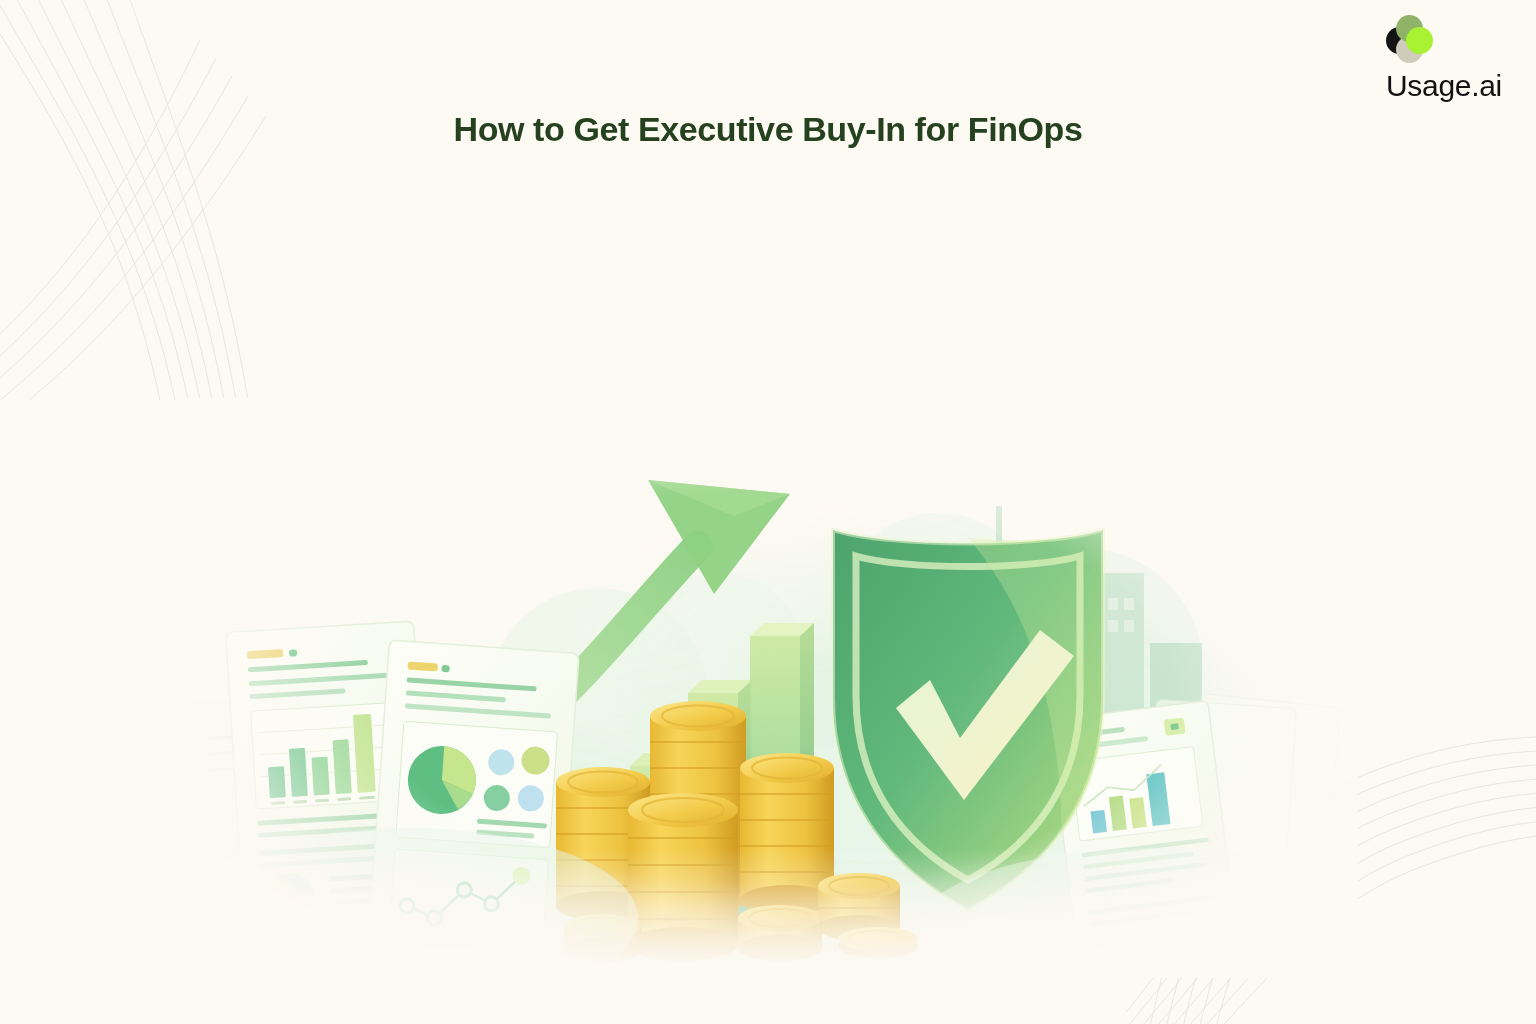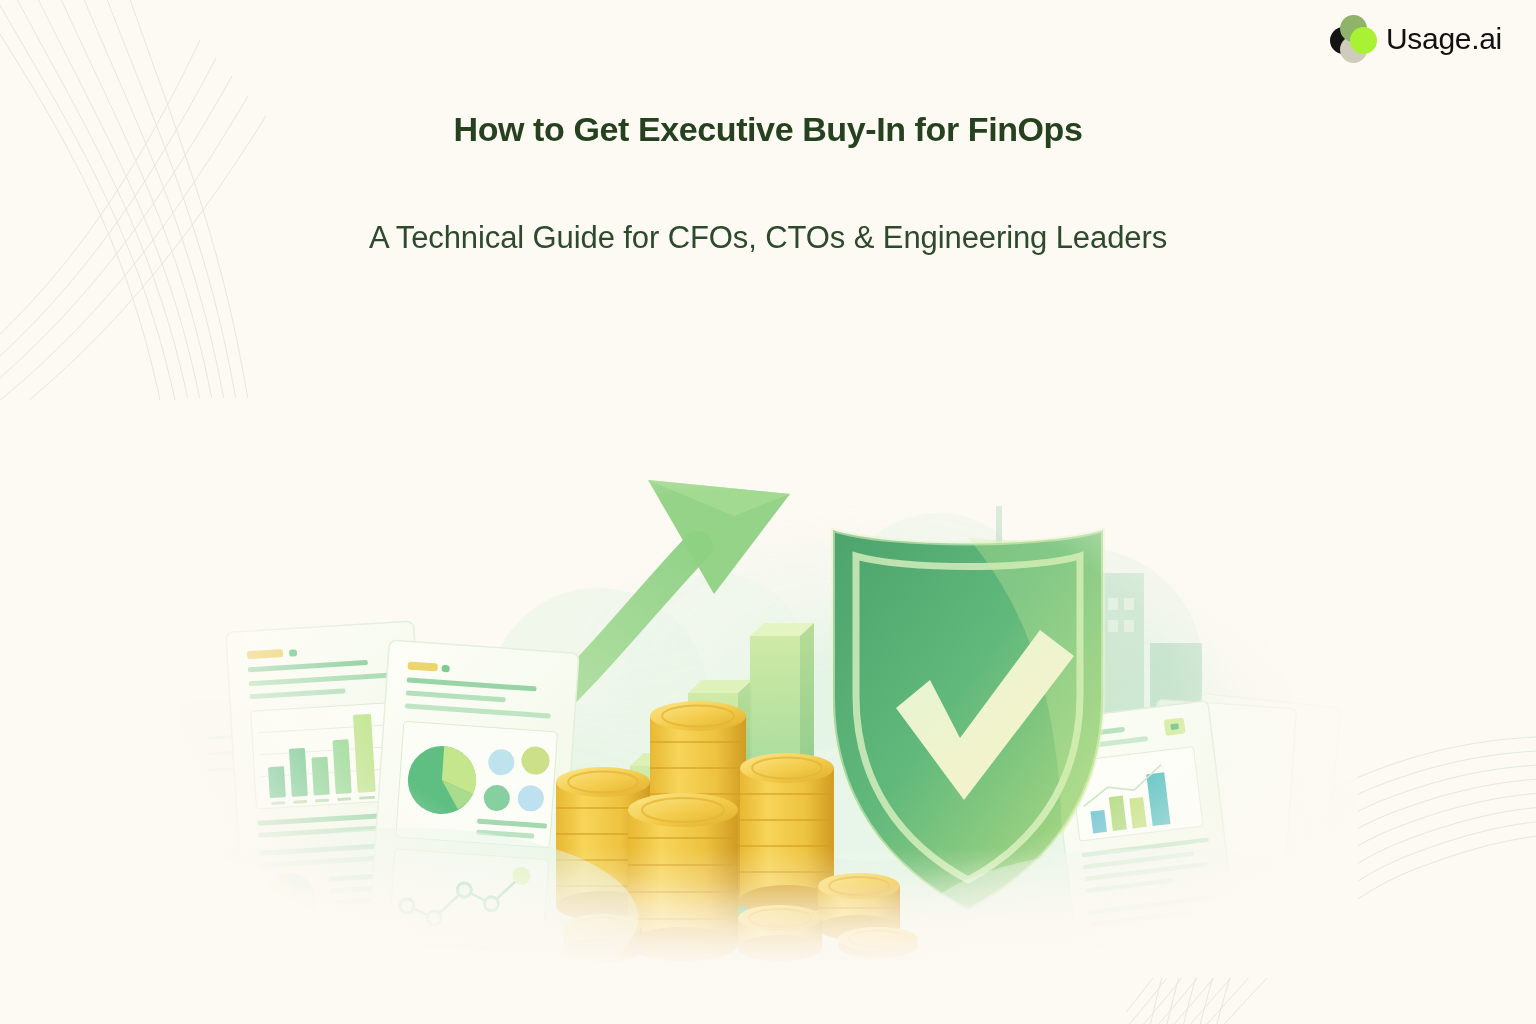--- a/index.html
+++ b/index.html
@@ -17,21 +17,21 @@
   }
 
   
   .corner-lines { position:absolute; pointer-events:none; }
   .corner-lines.tl { top:-20px; left:-30px; width:340px; height:420px; }
   .corner-lines.br { bottom:-10px; right:-10px; width:420px; height:300px; }
 
   
   .logo {
     position:absolute; top:15px; right:34px;
-    display:flex; align-items:center; gap:9px;
+    display:flex; align-items:flex-start; gap:9px;flex-direction:column;
   }
   .logo-mark { position:relative; width:47px; height:47px; flex:0 0 auto; }
   .logo-mark span {
     position:absolute; width:27px; height:27px; border-radius:50%;
     mix-blend-mode:normal;
   }
   .lm-top    { top:0px;  left:10px; background:#8FB368; }
   .lm-left   { top:12px; left:0px;  background:#141414; }
   .lm-right  { top:12px; left:20px; background:#A9F233; }
   .lm-bottom { top:21px; left:10px; background:#CFCCBB; }
@@ -106,21 +106,20 @@
     <div class="logo-mark">
       <span class="lm-left"></span>
       <span class="lm-bottom"></span>
       <span class="lm-top"></span>
       <span class="lm-right"></span>
     </div>
     <div class="logo-text">Usage.ai</div>
   </div>
 
   <h1 class="title">How to Get Executive Buy-In for FinOps</h1>
-  <p class="subtitle">A Technical Guide for CFOs, CTOs &amp; Engineering Leaders</p>
 
   <div class="illustration">
   <svg viewBox="0 0 1180 580" xmlns="http://www.w3.org/2000/svg">
     <defs>
       <linearGradient id="gShield" x1="0" y1="0" x2="1" y2="1">
         <stop offset="0%" stop-color="#4CA36C"></stop>
         <stop offset="45%" stop-color="#62B97C"></stop>
         <stop offset="100%" stop-color="#BCE085"></stop>
       </linearGradient>
       <linearGradient id="gShieldRim" x1="0" y1="0" x2="1" y2="1">

